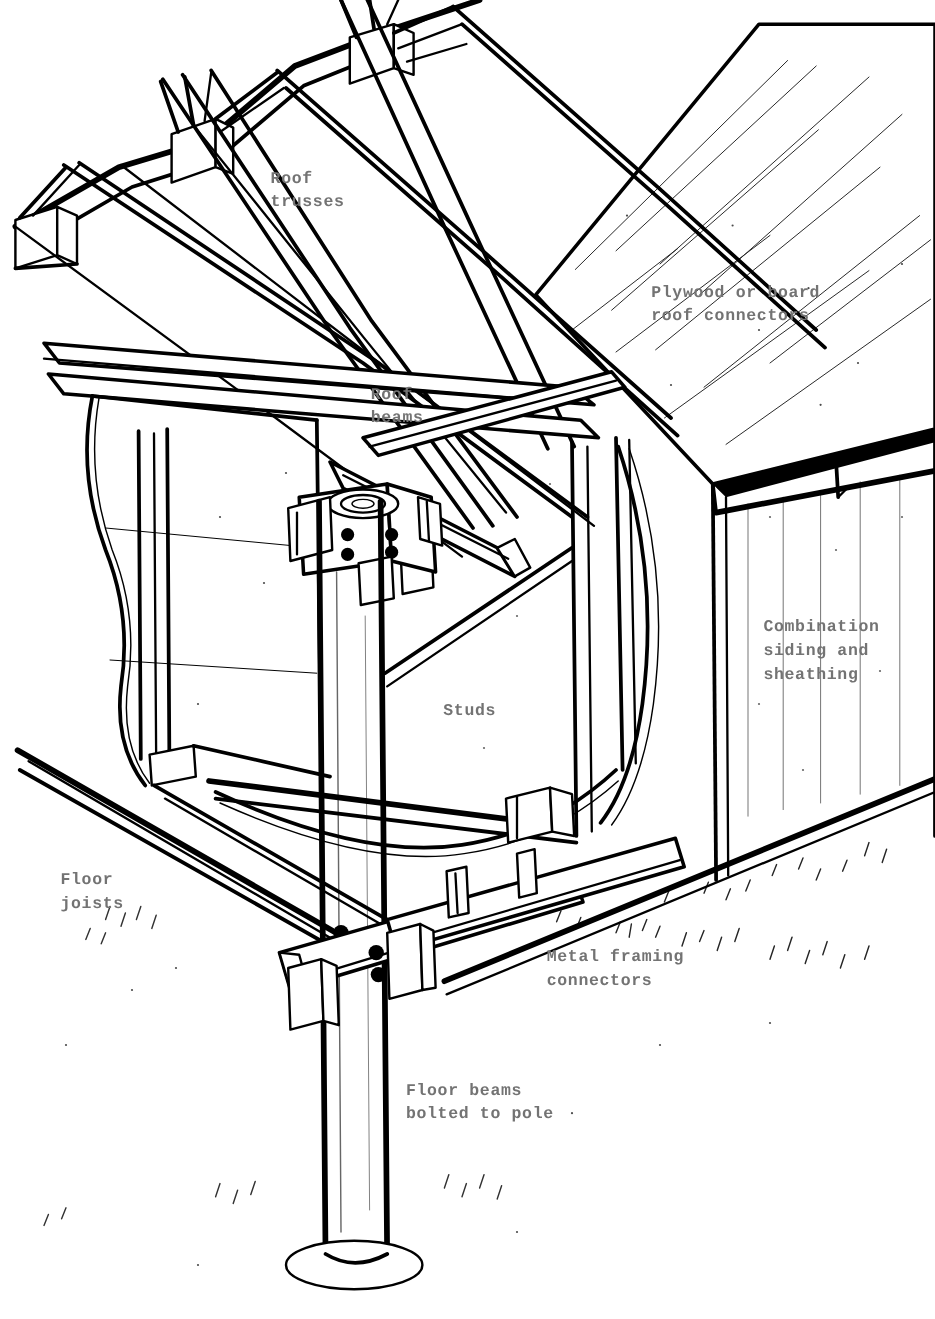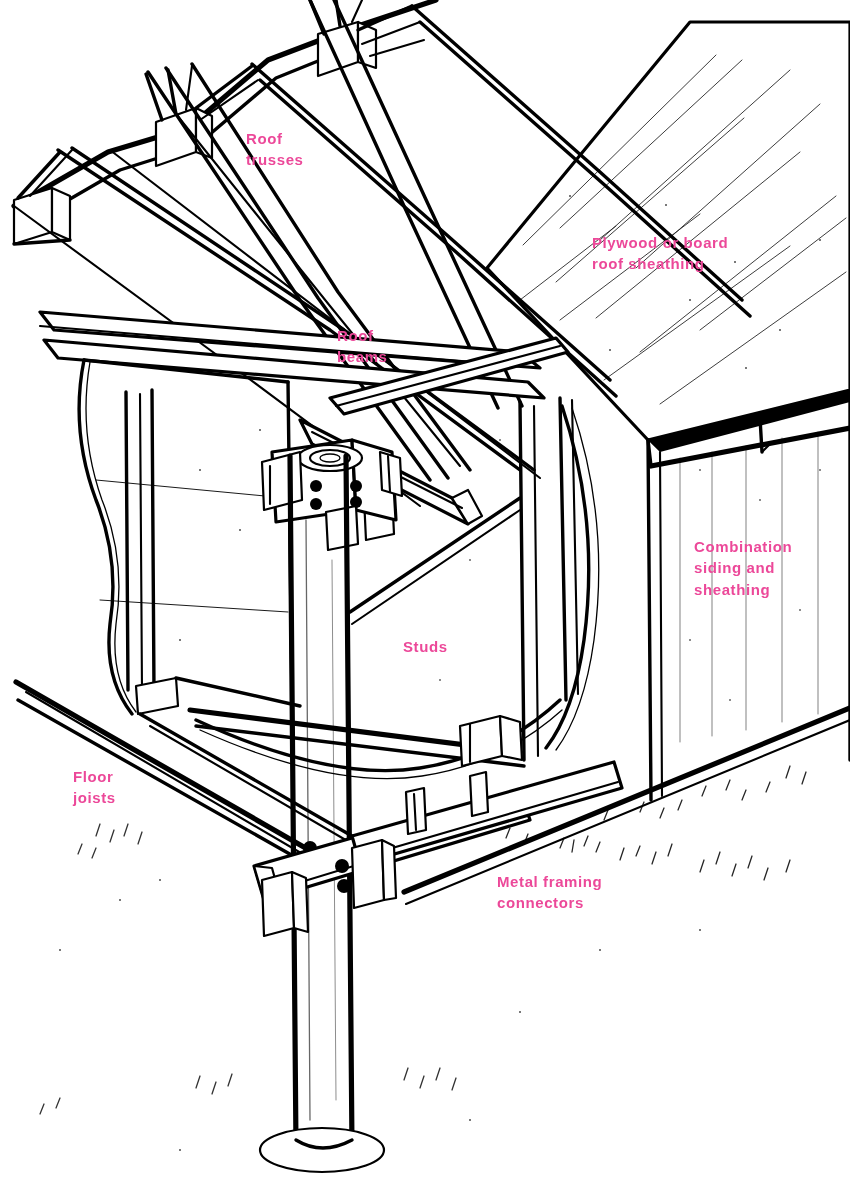--- a/index.html
+++ b/index.html
@@ -1,20 +1,20 @@
 <!DOCTYPE html>
 <html><head>
 <meta charset="utf-8">
 <style>
   html,body{margin:0;padding:0;background:#ffffff;}
   body{font-family:"DejaVu Sans Mono","Liberation Mono",monospace;}
   #stage{position:relative;width:850px;height:1199px;background:#ffffff;overflow:hidden;}
   #art{position:absolute;left:0;top:0;width:850px;height:1199px;}
-  .lbl{position:absolute;color:#ec4899;font-family:Liberation Sans, sans-serif;
-       font-weight:bold;font-size:15px;line-height:1.42;letter-spacing:0.6px;white-space:pre;}
+  .lbl{position:absolute;color:#737373;font-family:Liberation Mono, monospace;
+       font-weight:bold;font-size:15px;line-height:1.42;letter-spacing:0.6px;white-space:pre;margin-top:24px;}
 </style>
 </head>
 <body>
 
 <div id="stage">
 
   <svg id="art" viewBox="0 0 850 1199">
     <defs>
       <style>
         .k{fill:none;stroke:#000;stroke-linecap:round;stroke-linejoin:round;}
@@ -347,25 +347,27 @@
         <circle cx="700" cy="930" r="1"></circle>
           <circle cx="180" cy="1150" r="1"></circle>
       </g>
     </g>
 
   </svg>
 
   <div class="lbl" style="left:246px;top:128px;">Roof
 trusses</div>
   <div class="lbl" style="left:592px;top:232px;">Plywood or board
-roof sheathing</div>
+roof connectors</div>
   <div class="lbl" style="left:337px;top:325px;">Roof
 beams</div>
   <div class="lbl" style="left:694px;top:536px;">Combination
 siding and
 sheathing</div>
-  <div class="lbl" style="left:403px;top:636px;text-align:center;">Studs</div>
-  <div class="lbl" style="left:73px;top:766px;">Floor
+  <div class="lbl" style="left:403px;top:612px;text-align:center;">Studs</div>
+  <div class="lbl" style="left:55px;top:766px;">Floor
 joists</div>
-  <div class="lbl" style="left:497px;top:871px;">Metal framing
+  <div class="lbl" style="left:497px;top:836px;">Metal framing
 connectors</div>
+  <div class="lbl" style="left:369px;top:957px;">Floor beams
+bolted to pole</div>
 
 </div>
 
 </body></html>

